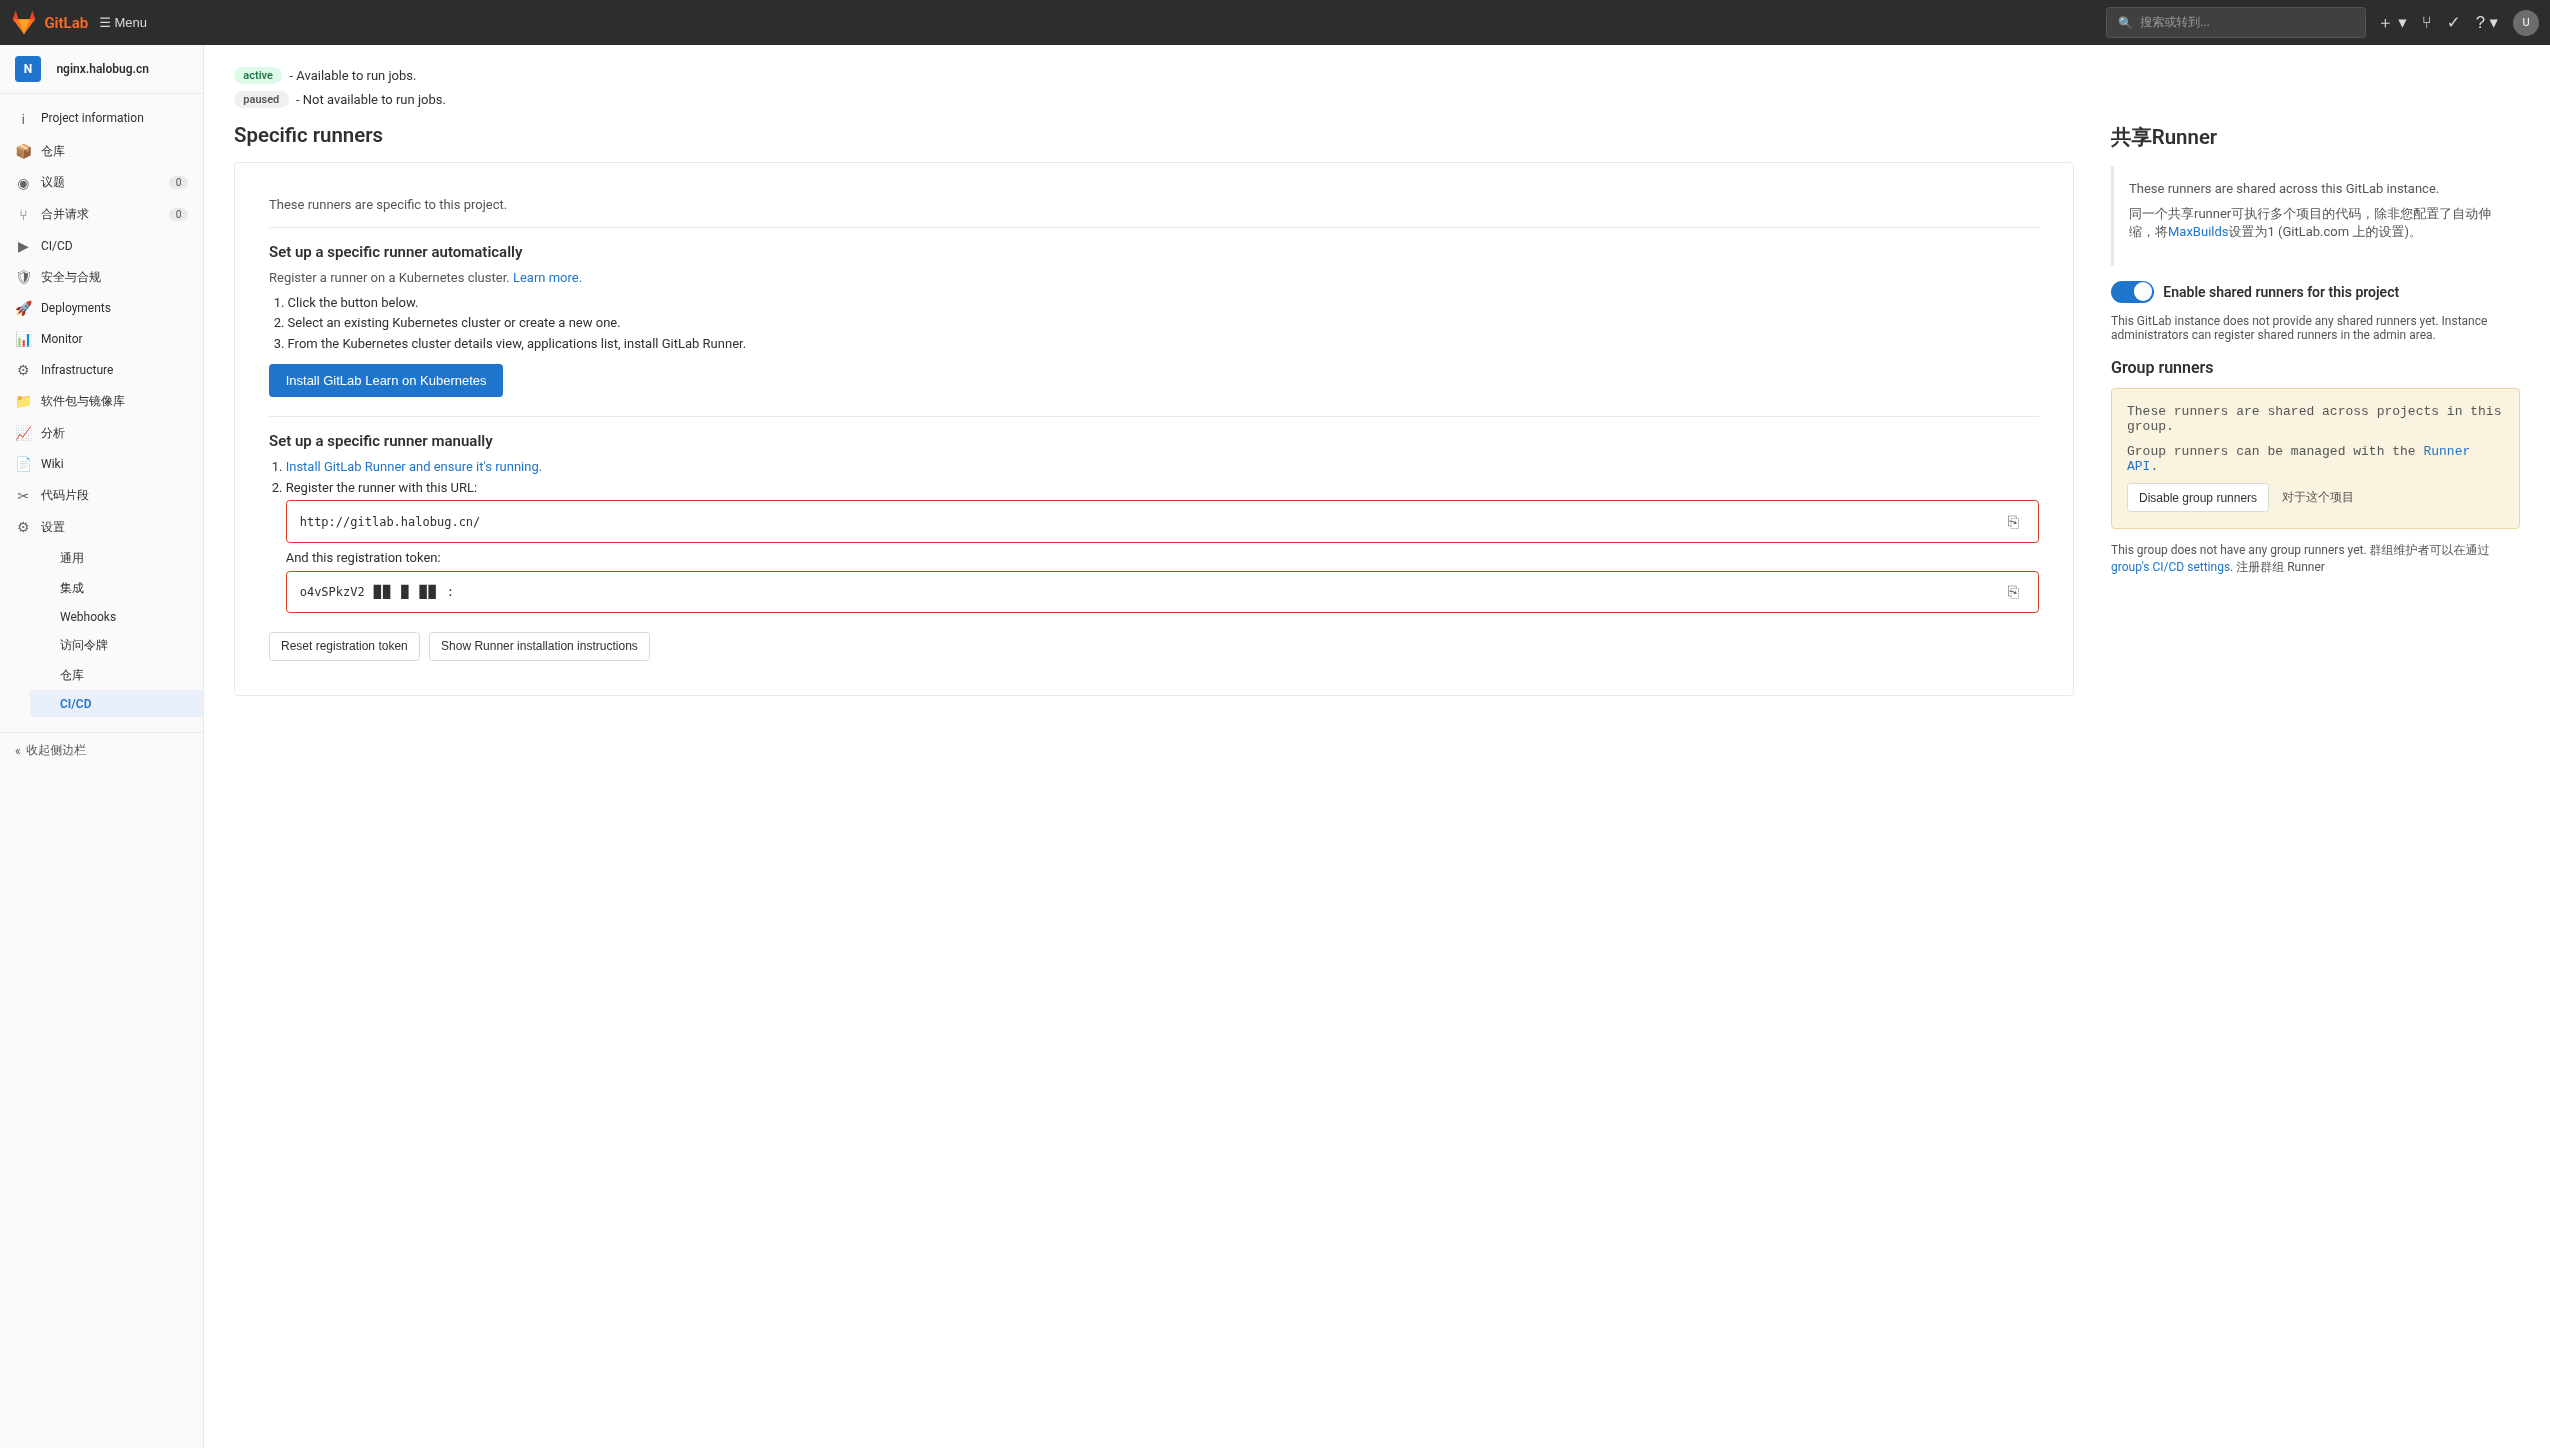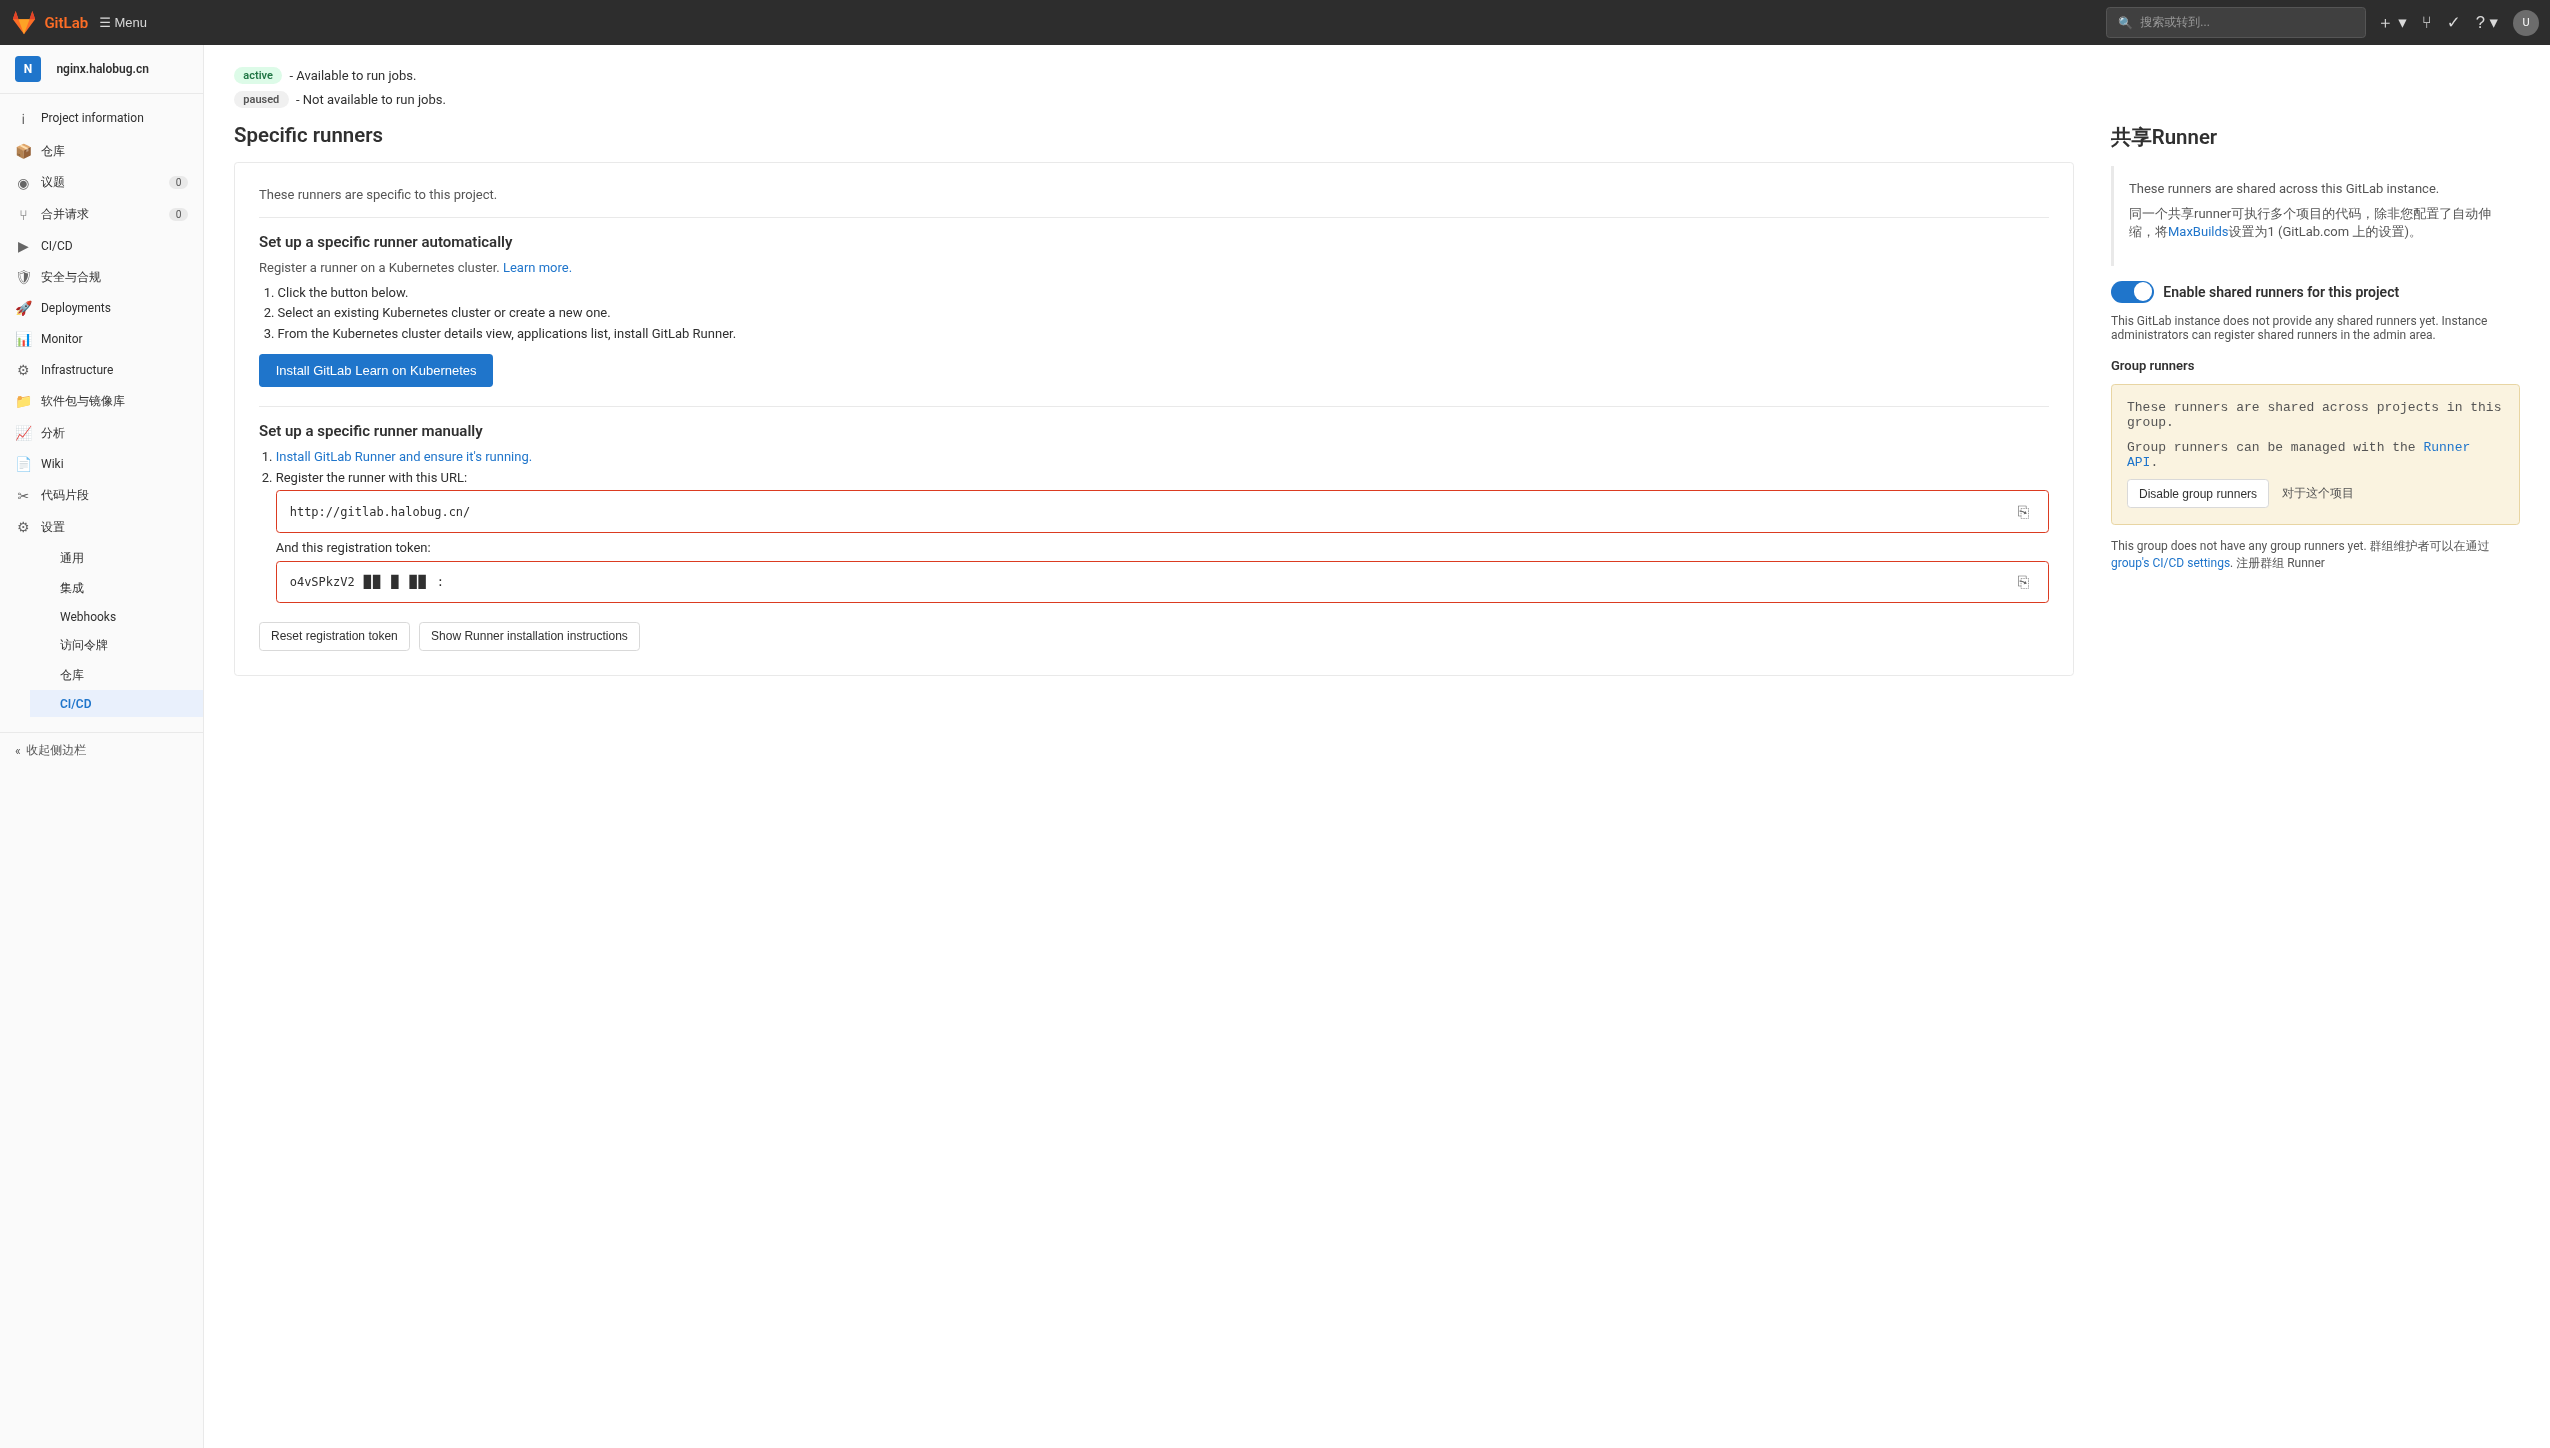--- a/index.html
+++ b/index.html
@@ -44,23 +44,23 @@
     
     .status-active { background: #ddfbe8; color: #217645; border-radius: 9.3px; padding: 1.9px 9.3px; font-size: 11px; font-weight: 600; }
     .status-paused { background: #f0f0f0; color: #555; border-radius: 9.3px; padding: 1.9px 9.3px; font-size: 11px; font-weight: 600; }
     .status-row { display: flex; align-items: center; gap: 7.4px; margin-bottom: 7.4px; font-size: 13px; }
 
     .two-col { display: flex; gap: 37px; }
     .col-left { flex: 1; }
     .col-right { width: 409px; flex-shrink: 0; }
 
     h2 { font-size: 20.4px; font-weight: 600; margin-bottom: 15px; color: #303030; }
-    h3 { font-size: 13px; font-weight: 600; margin-bottom: 11px; color: #303030; }
-
-    .section-box { border: 0.9px solid #e9e9e9; border-radius: 3.7px; padding: 24px; margin-bottom: 18px; }
+    h3 { font-size: 16px; font-weight: 600; margin-bottom: 11px; color: #303030; }
+
+    .section-box { border: 0.9px solid #e9e9e9; border-radius: 3.7px; padding: 34px; margin-bottom: 18px; }
     .section-desc { color: #555; font-size: 13px; margin-bottom: 15px; }
 
     .setup-section { margin-bottom: 18.6px; }
     .setup-title { font-size: 15px; font-weight: 600; margin-bottom: 9.3px; color: #303030; }
     .setup-desc { font-size: 13px; color: #555; margin-bottom: 9.3px; }
     .setup-link { color: #1f75cb; text-decoration: none; }
     .steps-list { margin-left: 18.6px; margin-bottom: 13px; }
     .steps-list li { margin-bottom: 5.6px; font-size: 13px; color: #303030; }
 
     .btn-primary { background: #1f75cb; color: #fff; border: none; border-radius: 3.7px; padding: 9.3px 16.7px; font-size: 13px; cursor: pointer; font-weight: 500; }

